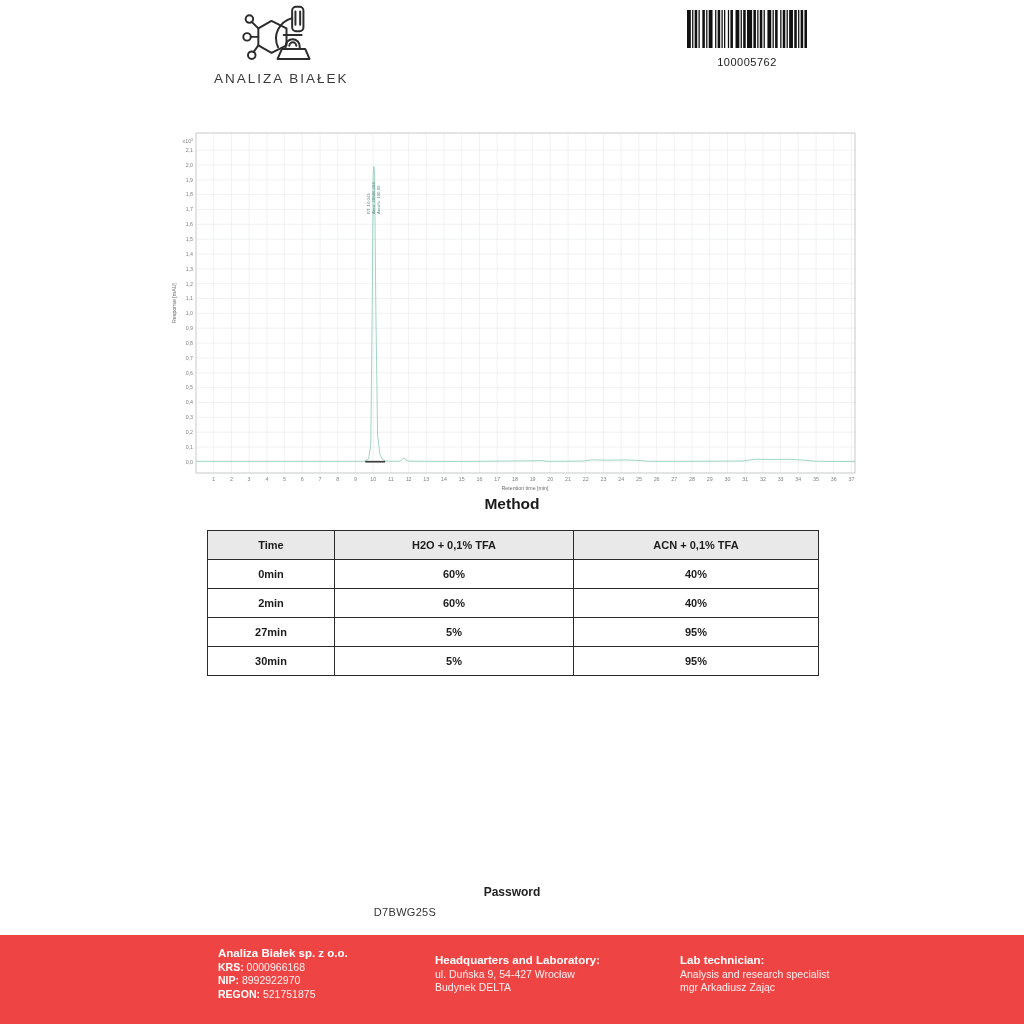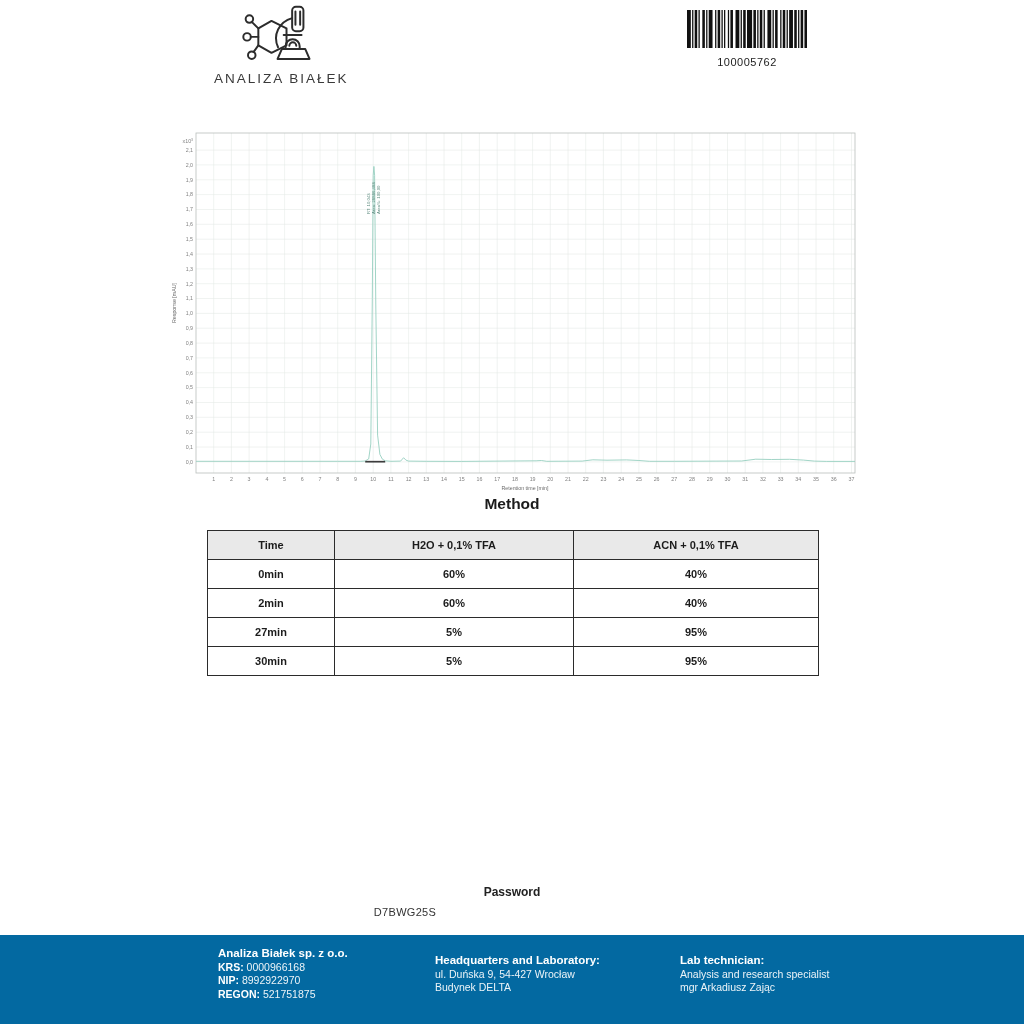--- a/index.html
+++ b/index.html
@@ -291,21 +291,21 @@
           <td>30min</td>
           <td>5%</td>
           <td>95%</td>
         </tr>
       </tbody>
   </table>
 
   <div class="pw-label">Password</div>
   <div class="pw-value">D7BWG25S</div>
 
-  <div class="footer" id="footer" style="background: #0369a1;">
+  <div class="footer" id="footer" style="background: #ef4444;">
     <div class="fcol f1">
       <div class="ftitle">Analiza Białek sp. z o.o.</div>
       <div><b>KRS:</b> <span class="val">0000966168</span></div>
       <div><b>NIP:</b> <span class="val">8992922970</span></div>
       <div><b>REGON:</b> <span class="val">521751875</span></div>
     </div>
     <div class="fcol f2">
       <div class="ftitle">Headquarters and Laboratory:</div>
       <div class="val">ul. Duńska 9, 54-427 Wrocław</div>
       <div class="val">Budynek DELTA</div>

